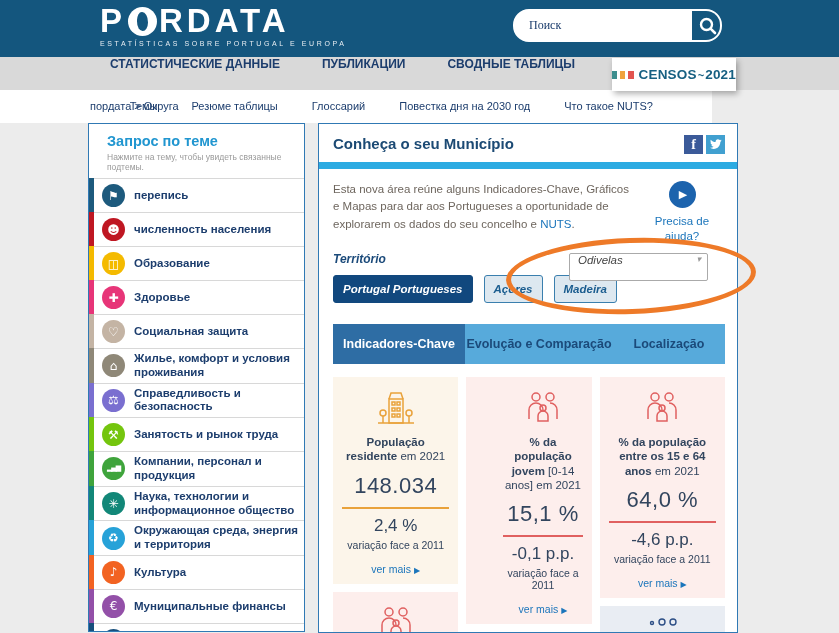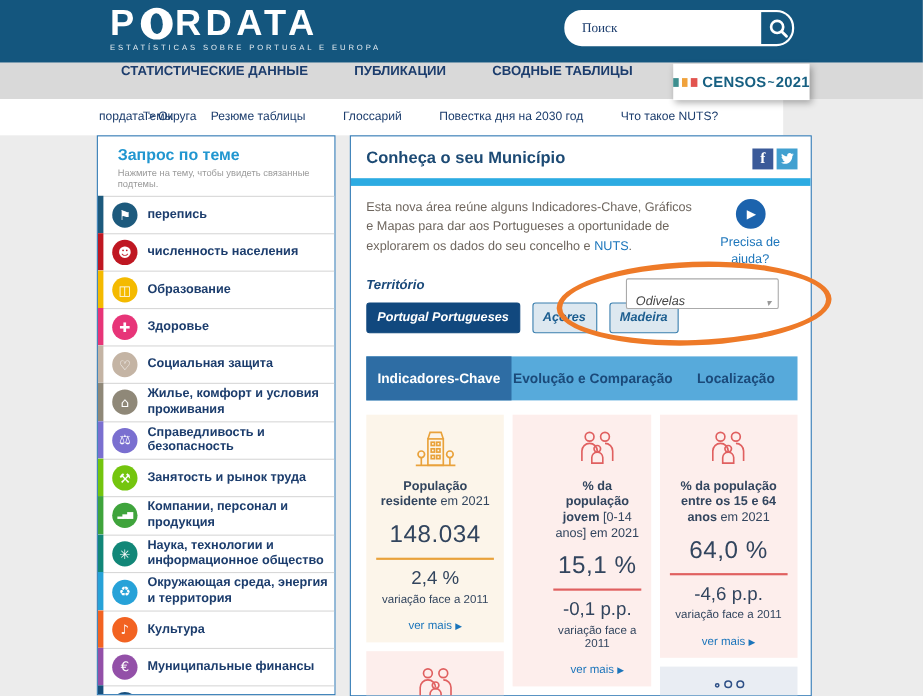--- a/index.html
+++ b/index.html
@@ -58,21 +58,21 @@
   .play{width:27px;height:27px;border-radius:50%;background:#1c63ad;color:#fff;display:flex;align-items:center;justify-content:center;font-size:11px;margin:0 auto;cursor:pointer;padding-left:2px;box-sizing:border-box;}
   .help-txt{font-size:11.5px;color:#1b75bb;margin-top:6px;line-height:1.3;cursor:pointer;}
   .selectors{display:flex;padding:8px 29px 0 14px;font-style:italic;}
   .sel-left{width:226px;}
   .sel-right{width:156px;margin-left:10px;}
   .sel-label{font-size:12px;font-weight:bold;color:#1b4a7a;margin-bottom:9px;}
   .btn-row{display:flex;gap:11px;}
   .btn{border-radius:3px;font-size:11.5px;font-weight:bold;padding:7px 9px;cursor:pointer;white-space:nowrap;}
   .btn.primary{background:#11487e;color:#fff;border:1px solid #11487e;}
   .btn.light{background:#dde8f0;color:#1b5d8f;border:1px solid #3a7fae;}
-  .select{height:26px;border:1px solid #aaa;border-radius:2px;background:#fff;display:flex;align-items:flex-end;padding:0 6px 0 8px;cursor:pointer;margin-top:1px;}
+  .select{height:26px;border:1px solid #aaa;border-radius:2px;background:#fff;display:flex;align-items:flex-start;padding:0 6px 0 8px;cursor:pointer;margin-top:1px;}
   .select .val{flex:1;font-size:11.5px;color:#444;}
   .select .arr{font-size:9px;color:#999;}
   .tabbar{margin:21px 12px 0 14px;height:40px;background:#57aadb;display:flex;}
   .tab{display:flex;align-items:center;justify-content:center;font-size:12.5px;font-weight:bold;color:#1b4a7a;cursor:pointer;}
   .tab.active{background:#2e6da4;color:#fff;width:132px;}
   .tab.t2{flex:1;}
   .tab.t3{width:112px;}
   .cards{display:flex;gap:8px;margin:13px 12px 0 14px;}
   .col{flex:1;display:flex;flex-direction:column;gap:8px;}
   .card{padding:12px 7px 9px;text-align:center;}

